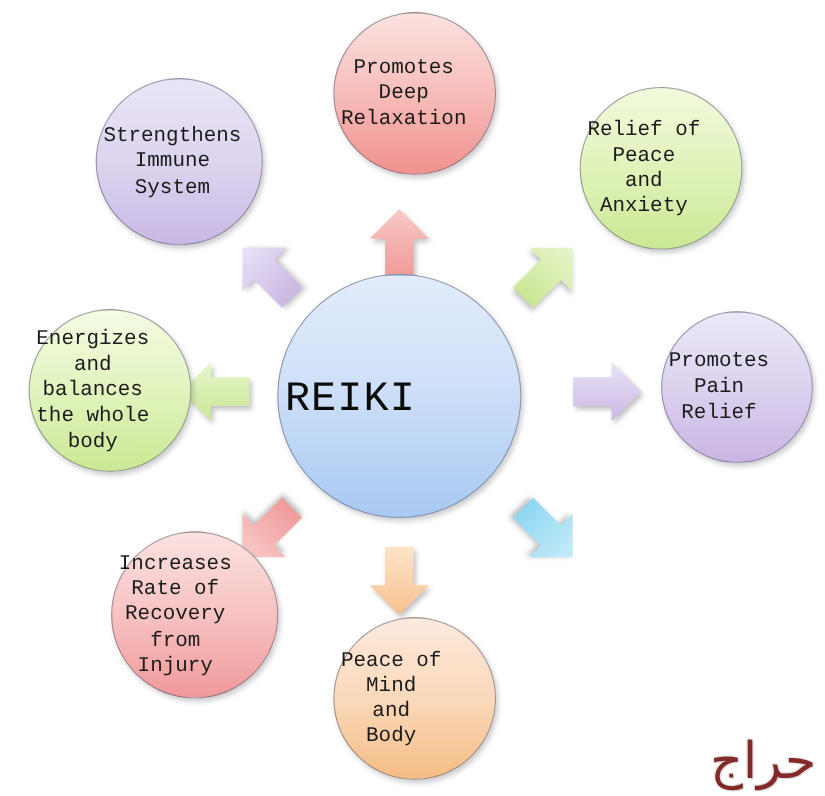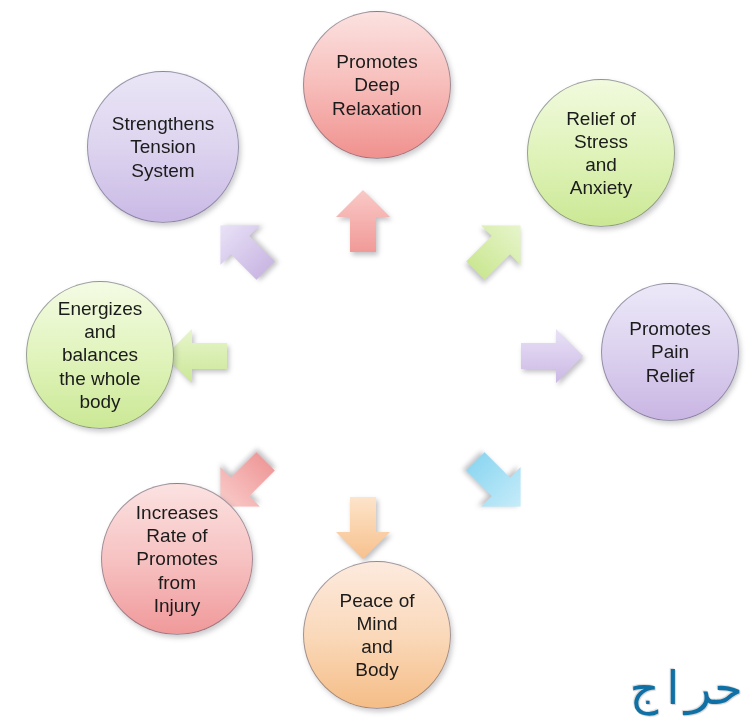--- a/index.html
+++ b/index.html
@@ -19,26 +19,27 @@
     overflow: hidden;
   }
 
   
   .node {
     position: absolute;
     border-radius: 50%;
     box-sizing: border-box;
     display: flex;
     align-items: center;
-    justify-content: center;
+    justify-content: flex-start;
     text-align: center;
     color: #1b1b1b;
     line-height: 1.22;
     border: 1px solid rgba(90, 90, 110, 0.55);
     box-shadow: 2px 3px 5px rgba(90, 90, 100, 0.30);
+    font-family: Liberation Mono, monospace;
   }
   .node .label {
     display: block;
     padding: 0 6px;
     white-space: pre-line;
   }
 
   .hub {
     font-size: 54px;
     letter-spacing: 1px;
@@ -59,22 +60,22 @@
     filter: drop-shadow(2px 3px 2.5px rgba(90, 90, 100, 0.38));
   }
   .arrow svg { display: block; width: 100%; height: 100%; }
 
   
   .watermark {
     position: absolute;
     right: 8px;
     bottom: 6px;
     font-size: 46px;
-    font-family: Liberation Mono, monospace;
-    color: #0369a1;
+    font-family: Liberation Serif, serif;
+    color: #7f1d1d;
     text-shadow:
        0 0 1px rgba(205,205,205,0.95),
        1px 1px 1px rgba(200,200,200,0.85),
       -1px -1px 1px rgba(206,206,206,0.8);
     opacity: 0.95;
     direction: rtl;
     letter-spacing: 1px;
     user-select: none;
     pointer-events: none;
   }
@@ -162,32 +163,36 @@
       <polygon points="0,27 27,0 27,14 62,14 62,40 27,40 27,54" fill="url(#g-left)"></polygon>
     </svg>
   </div>
 
   <div class="arrow" style="left:215px; top:216px; width:56px; height:64px; transform:rotate(-45deg);">
     <svg viewBox="0 0 56 64" preserveAspectRatio="none">
       <polygon points="28,0 56,28 41,28 41,64 15,64 15,28 0,28" fill="url(#g-upleft)"></polygon>
     </svg>
   </div>
 
+  <div class="node hub" style="left:252px; top:249px; width:222px; height:222px;
+              background: linear-gradient(180deg,#e2ecfb 0%,#cfe0f8 45%,#a8c9f2 100%);">
+    <span class="label">Reiki</span>
+  </div>
 
   <div class="node petal" style="left:303px; top:11px; width:148px; height:148px;
               background: linear-gradient(180deg,#fbe2e0 0%,#f7bdba 50%,#f0918e 100%);">
     <span class="label">Promotes
 Deep
 Relaxation</span>
   </div>
 
   <div class="node petal" style="left:527px; top:79px; width:148px; height:148px;
               background: linear-gradient(180deg,#f1fade 0%,#e0f3ba 50%,#cbe895 100%);">
     <span class="label">Relief of
-Stress
+Peace
 and
 Anxiety</span>
   </div>
 
   <div class="node petal" style="left:601px; top:283px; width:138px; height:138px;
               background: linear-gradient(180deg,#ece8f8 0%,#dcd2ef 50%,#c9b5e3 100%);">
     <span class="label">Promotes
 Pain
 Relief</span>
   </div>
@@ -198,36 +203,36 @@
     <span class="label">Peace of
 Mind
 and
 Body</span>
   </div>
 
   <div class="node petal" style="left:101px; top:483px; width:152px; height:152px;
               background: linear-gradient(180deg,#fbe2e1 0%,#f7c2c2 50%,#f0999a 100%);">
     <span class="label">Increases
 Rate of
-Promotes
+Recovery
 from
 Injury</span>
   </div>
 
   <div class="node petal" style="left:26px; top:281px; width:148px; height:148px;
               background: linear-gradient(180deg,#f4fbe4 0%,#e1f4bd 50%,#cbe895 100%);">
     <span class="label">Energizes
 and
 balances
 the whole
 body</span>
   </div>
 
   <div class="node petal" style="left:87px; top:71px; width:152px; height:152px;
               background: linear-gradient(180deg,#eae5f6 0%,#ddd4ef 50%,#c9b9e5 100%);">
     <span class="label">Strengthens
-Tension
+Immune
 System</span>
   </div>
 
   <div class="watermark">حراج</div>
 
 </div>
 
 </body></html>

